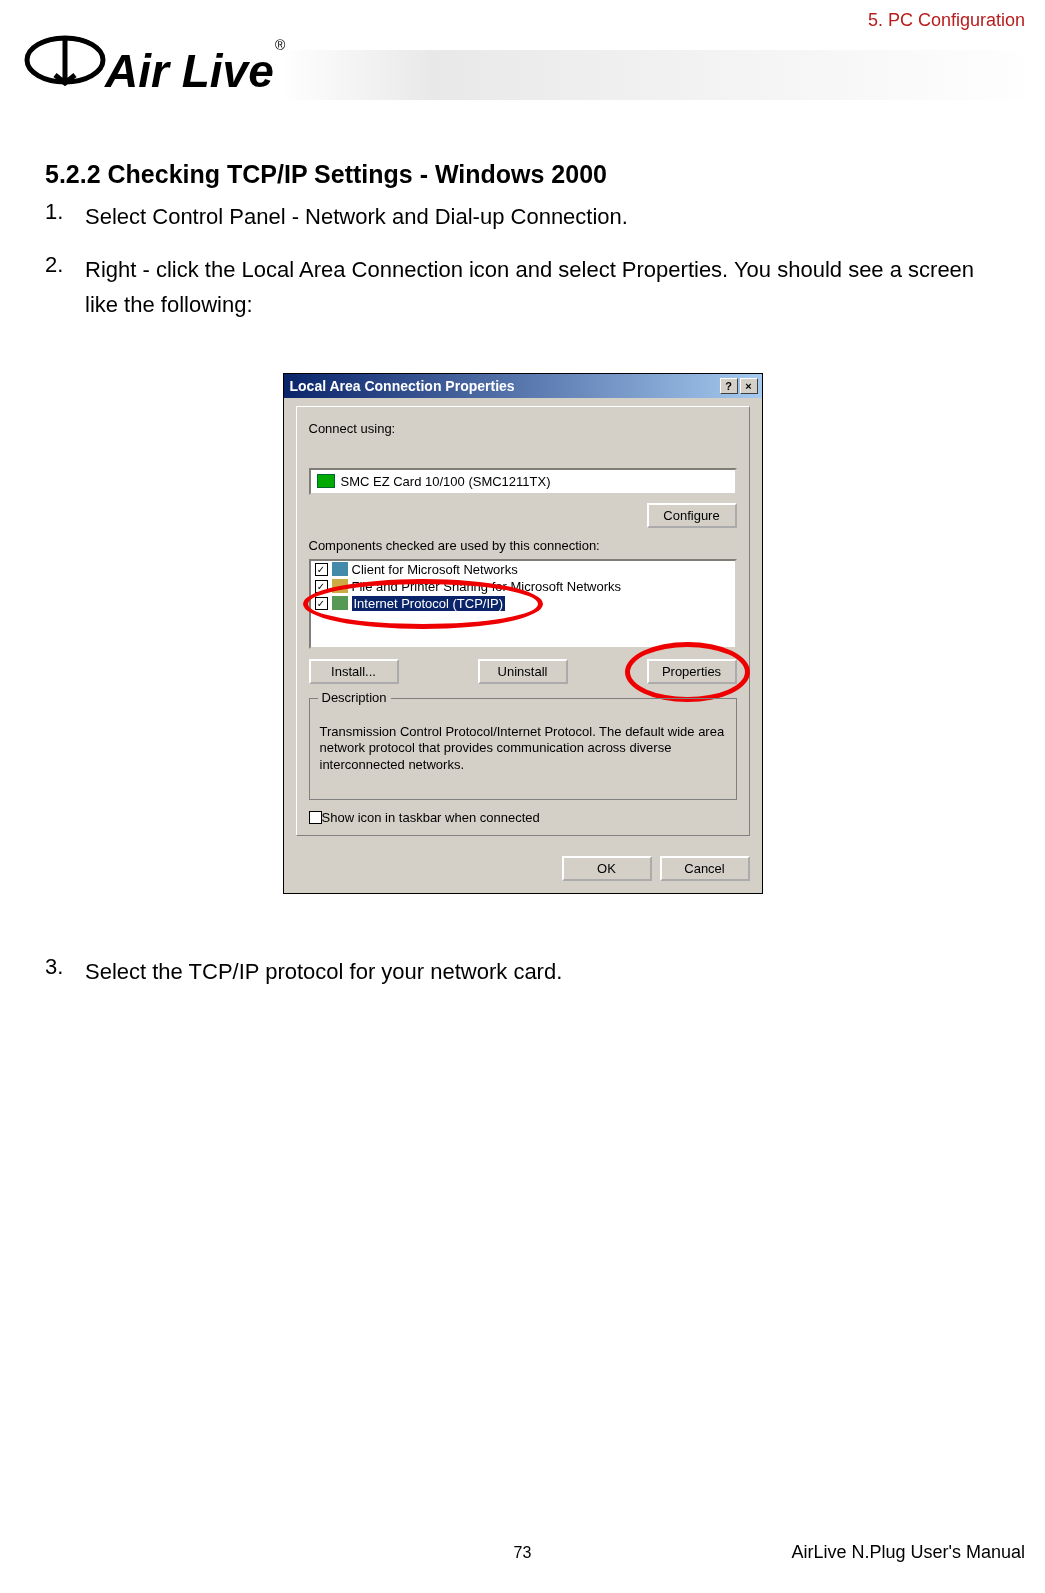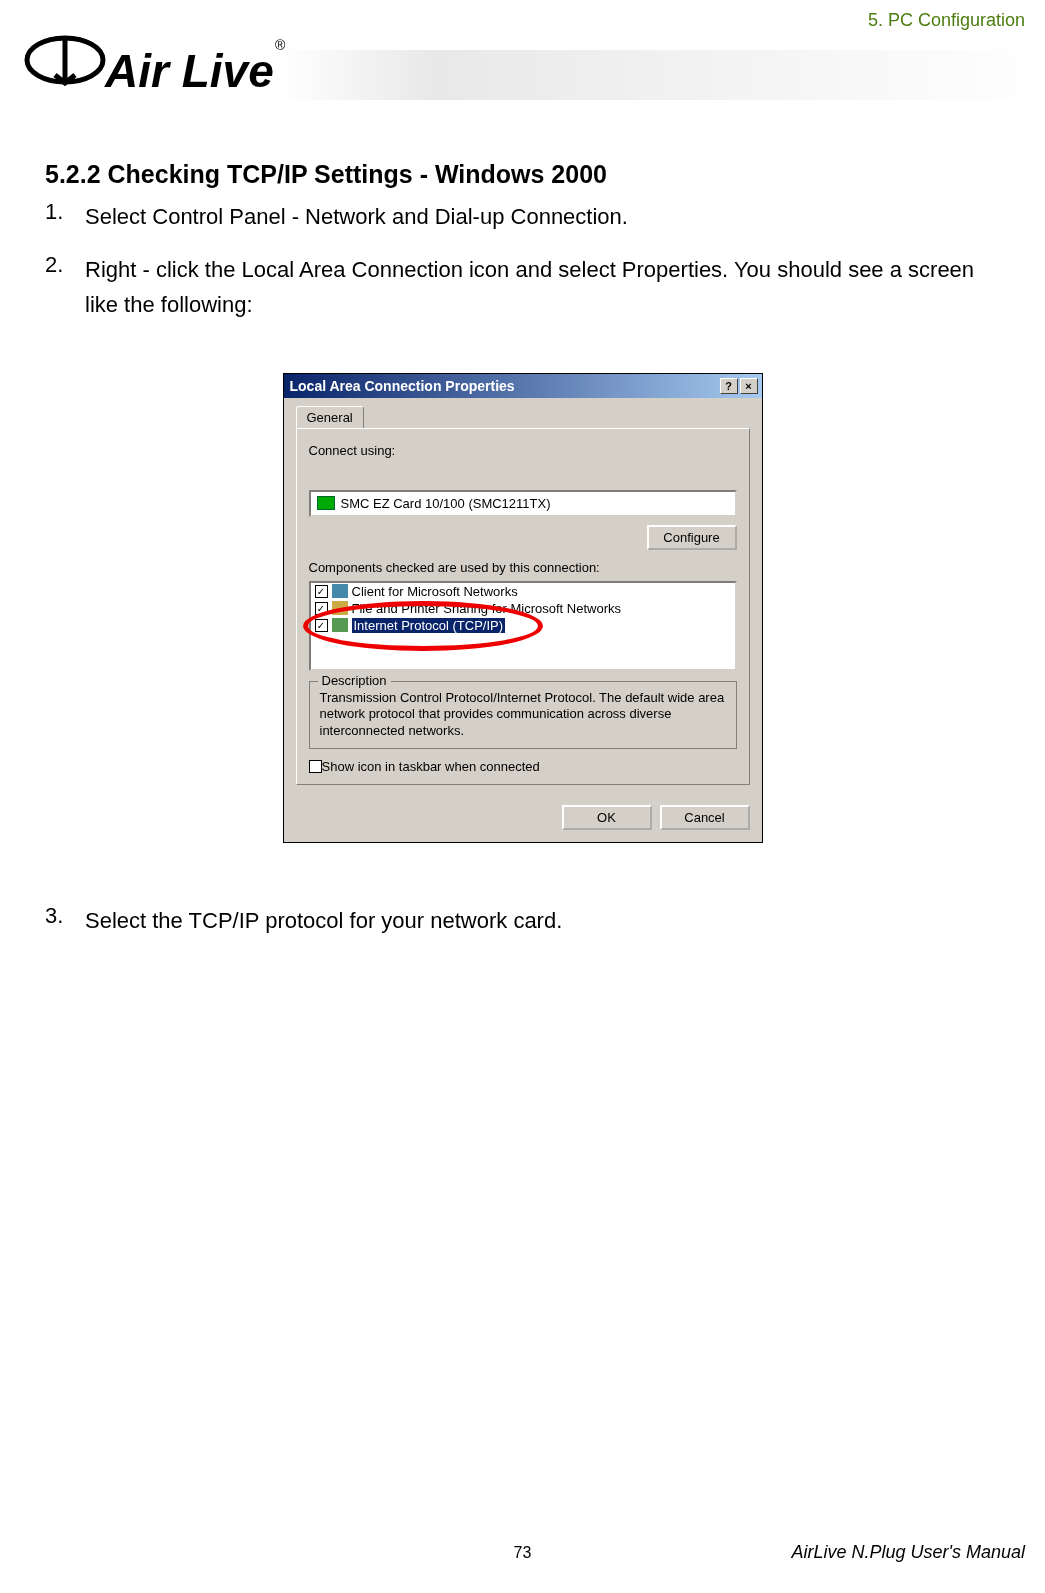--- a/index.html
+++ b/index.html
@@ -13,21 +13,21 @@
       background: #fff;
       font-family: Arial, sans-serif;
       position: relative;
       padding: 0;
     }
     .header-text {
       position: absolute;
       top: 10px;
       right: 20px;
       font-size: 18px;
-      color: #4d7c0f;
+      color: #b91c1c;
     }
     .logo-area {
       position: absolute;
       top: 25px;
       left: 10px;
       width: 280px;
       height: 90px;
     }
     .logo-svg {
       width: 280px;
@@ -234,21 +234,21 @@
       border-radius: 50%;
       width: 125px;
       height: 60px;
       top: -17px;
       right: -13px;
       pointer-events: none;
     }
     .fieldset {
       border: 1px solid #808080;
       border-top-color: #808080;
-      padding: 8px 10px;
+      padding: 25px 10px;
       position: relative;
     }
     .fieldset-legend {
       position: absolute;
       top: -9px;
       left: 8px;
       background: #d4d0c8;
       padding: 0 4px;
       font-size: 13px;
     }
@@ -282,21 +282,20 @@
       padding: 0 20px;
     }
     .page-num {
       position: absolute;
       left: 50%;
       transform: translateX(-50%);
       font-size: 16px;
     }
     .footer-right {
       margin-left: auto;
-      font-style: italic;
       font-size: 18px;
     }
   </style>
 </head>
 <body>
 
 <div class="header-text">5. PC Configuration</div>
 
 <div class="logo-area">
   <svg class="logo-svg" viewBox="0 0 280 90">
@@ -327,23 +326,20 @@
   <div class="dialog-container">
     <div class="dialog">
       <div class="titlebar">
         <span class="titlebar-text">Local Area Connection Properties</span>
         <div class="titlebar-buttons">
           <div class="titlebar-btn">?</div>
           <div class="titlebar-btn">×</div>
         </div>
       </div>
       <div class="dialog-body">
-        <div class="tab-strip">
-          <div class="tab">General</div>
-        </div>
         <div class="tab-panel">
           <div class="label-line">Connect using:</div>
           <div class="connect-field">
             <span class="nic-icon"></span>
             <span>SMC EZ Card 10/100 (SMC1211TX)</span>
           </div>
           <div class="configure-row">
             <button class="win-btn">Configure</button>
           </div>
           <div class="label-line">Components checked are used by this connection:</div>
@@ -358,20 +354,26 @@
               <span class="comp-icon printer"></span>
               <span>File and Printer Sharing for Microsoft Networks</span>
             </div>
             <div class="comp-item">
               <span class="comp-checkbox">✓</span>
               <span class="comp-icon tcp"></span>
               <span class="comp-selected">Internet Protocol (TCP/IP)</span>
             </div>
             <div class="red-ellipse-1"></div>
           </div>
+          <div class="button-row3">
+            <button class="win-btn">Install...</button>
+            <button class="win-btn">Uninstall</button>
+            <button class="win-btn">Properties</button>
+            <div class="red-ellipse-2"></div>
+          </div>
           <div class="fieldset">
             <div class="fieldset-legend">Description</div>
             <div class="desc-text">Transmission Control Protocol/Internet Protocol. The default wide area network protocol that provides communication across diverse interconnected networks.</div>
           </div>
           <div class="show-icon-row">
             <span class="comp-checkbox"></span>
             <span>Show icon in taskbar when connected</span>
           </div>
         </div>
       </div>

